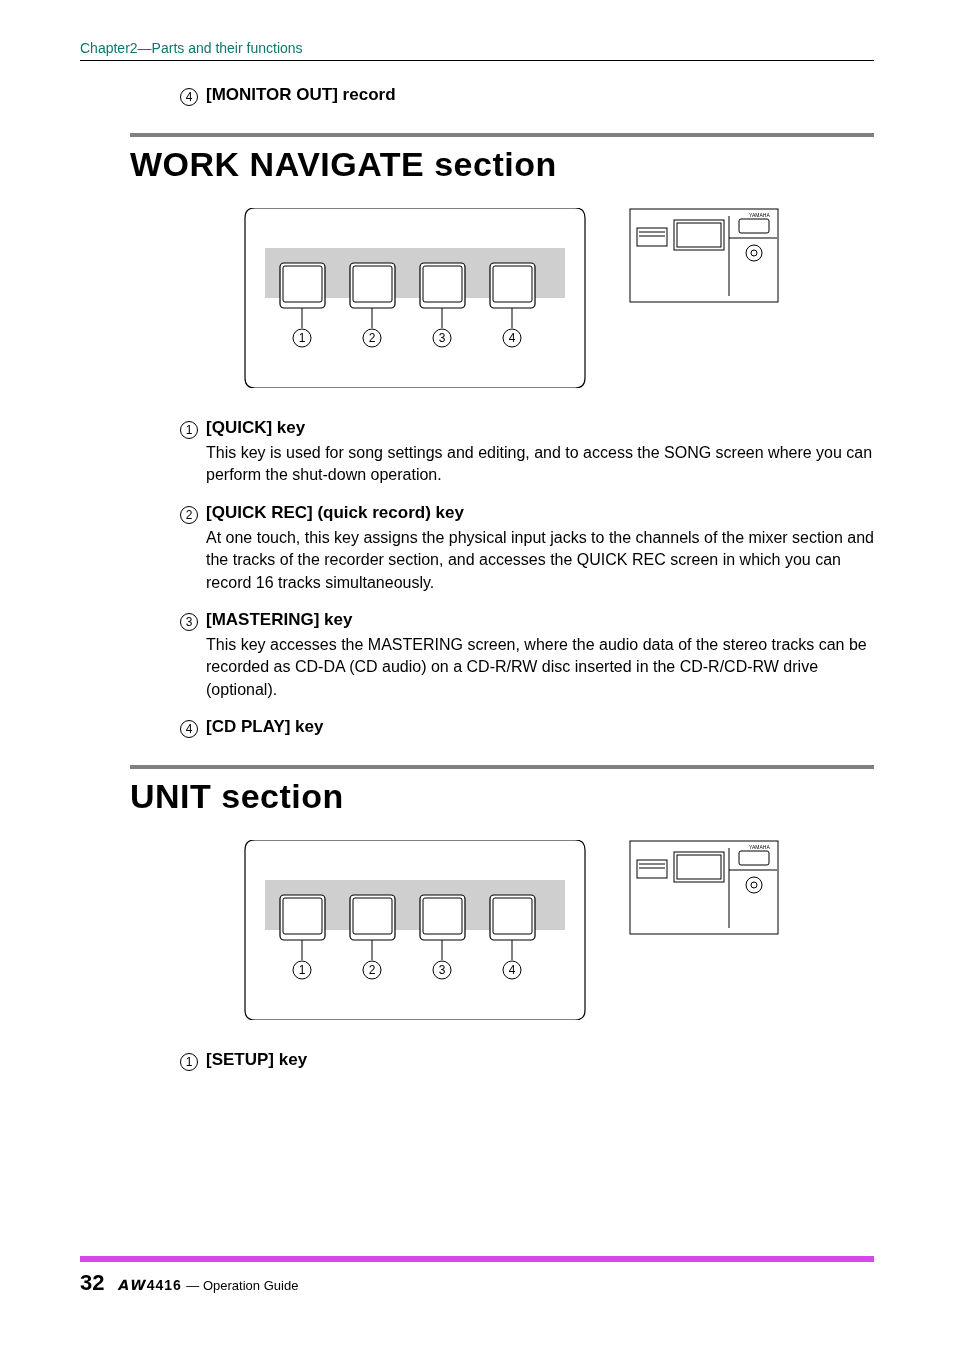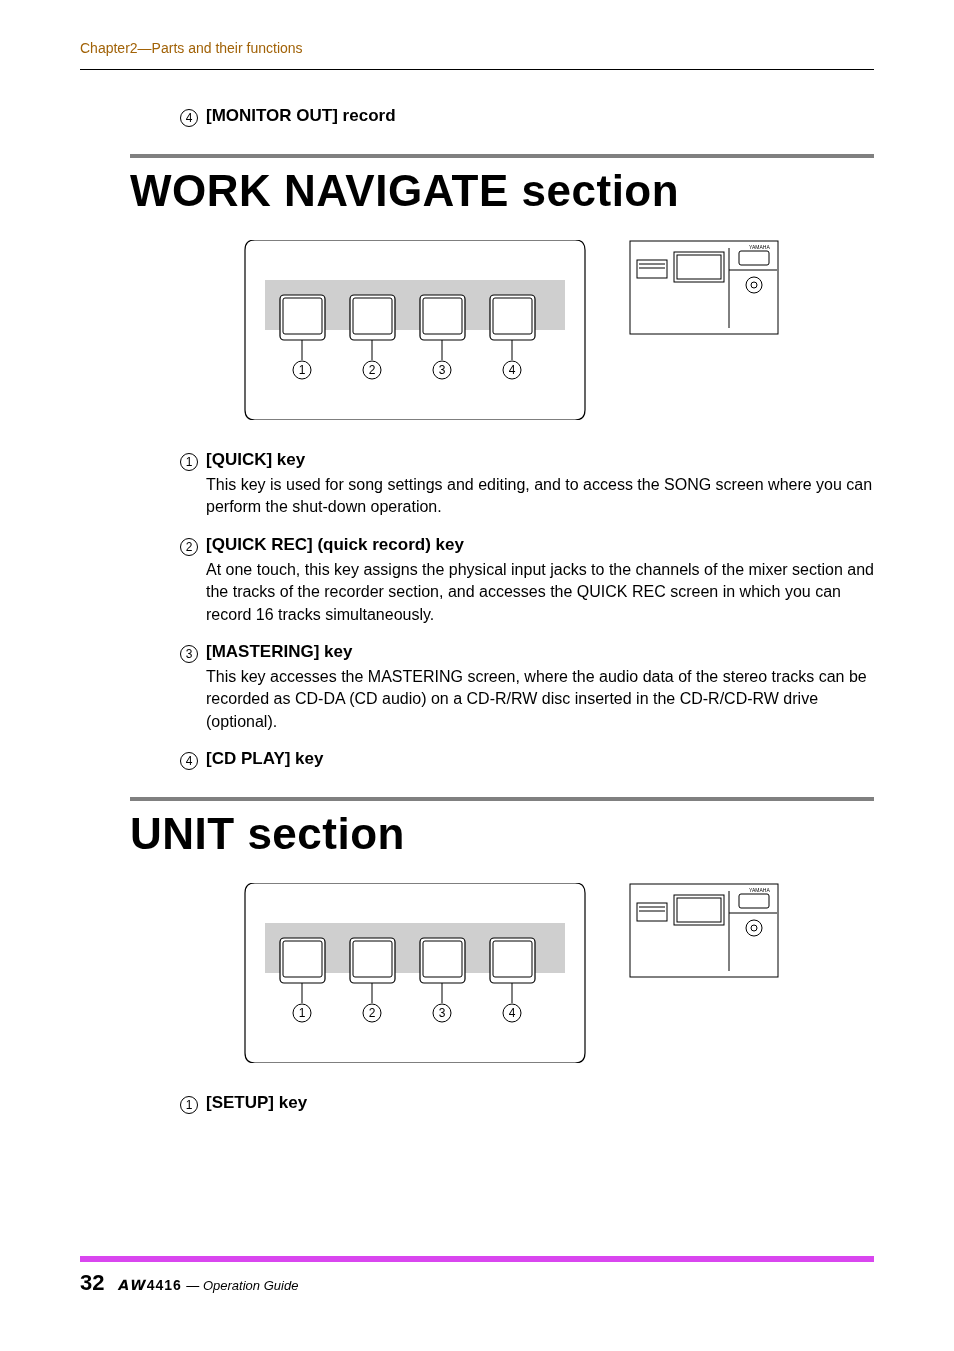--- a/index.html
+++ b/index.html
@@ -7,24 +7,24 @@
     font-family: "Helvetica Neue", Helvetica, Arial, sans-serif;
     background: #fff;
     color: #000;
     width: 954px;
     height: 1351px;
     position: relative;
     padding: 40px 80px 0 80px;
   }
   .running-head {
     font-size: 14px;
-    color: #a16207;
+    color: #0f766e;
     border-bottom: 1px solid #000;
-    padding-bottom: 13px;
-    margin-bottom: 36px;
+    padding-bottom: 4px;
+    margin-bottom: 24px;
   }
   .item {
     margin-left: 100px;
     margin-bottom: 16px;
   }
   .item-head {
     display: flex;
     align-items: baseline;
     gap: 8px;
     margin-bottom: 4px;
@@ -53,21 +53,21 @@
     line-height: 1.4;
   }
   .section-rule {
     border: none;
     border-top: 4px solid #808080;
     margin-top: 28px;
     margin-left: 50px;
     margin-right: 0;
   }
   .section-title {
-    font-size: 44px;
+    font-size: 34px;
     font-weight: bold;
     margin-left: 50px;
     margin-top: 8px;
     margin-bottom: 24px;
     letter-spacing: 0.5px;
   }
   .diagram-wrap {
     display: flex;
     align-items: flex-start;
     justify-content: center;
@@ -90,21 +90,20 @@
     font-size: 22px;
     font-weight: bold;
   }
   .footer-model {
     font-family: "Arial Black", Arial, sans-serif;
     font-weight: 700;
     letter-spacing: 1px;
     font-size: 14px;
   }
   .footer-sub {
-    font-style: italic;
     font-size: 13px;
   }
   svg { display: block; }
 </style>
 </head>
 <body>
 
 <div class="running-head">Chapter2—Parts and their functions</div>
 
 <div class="item">

